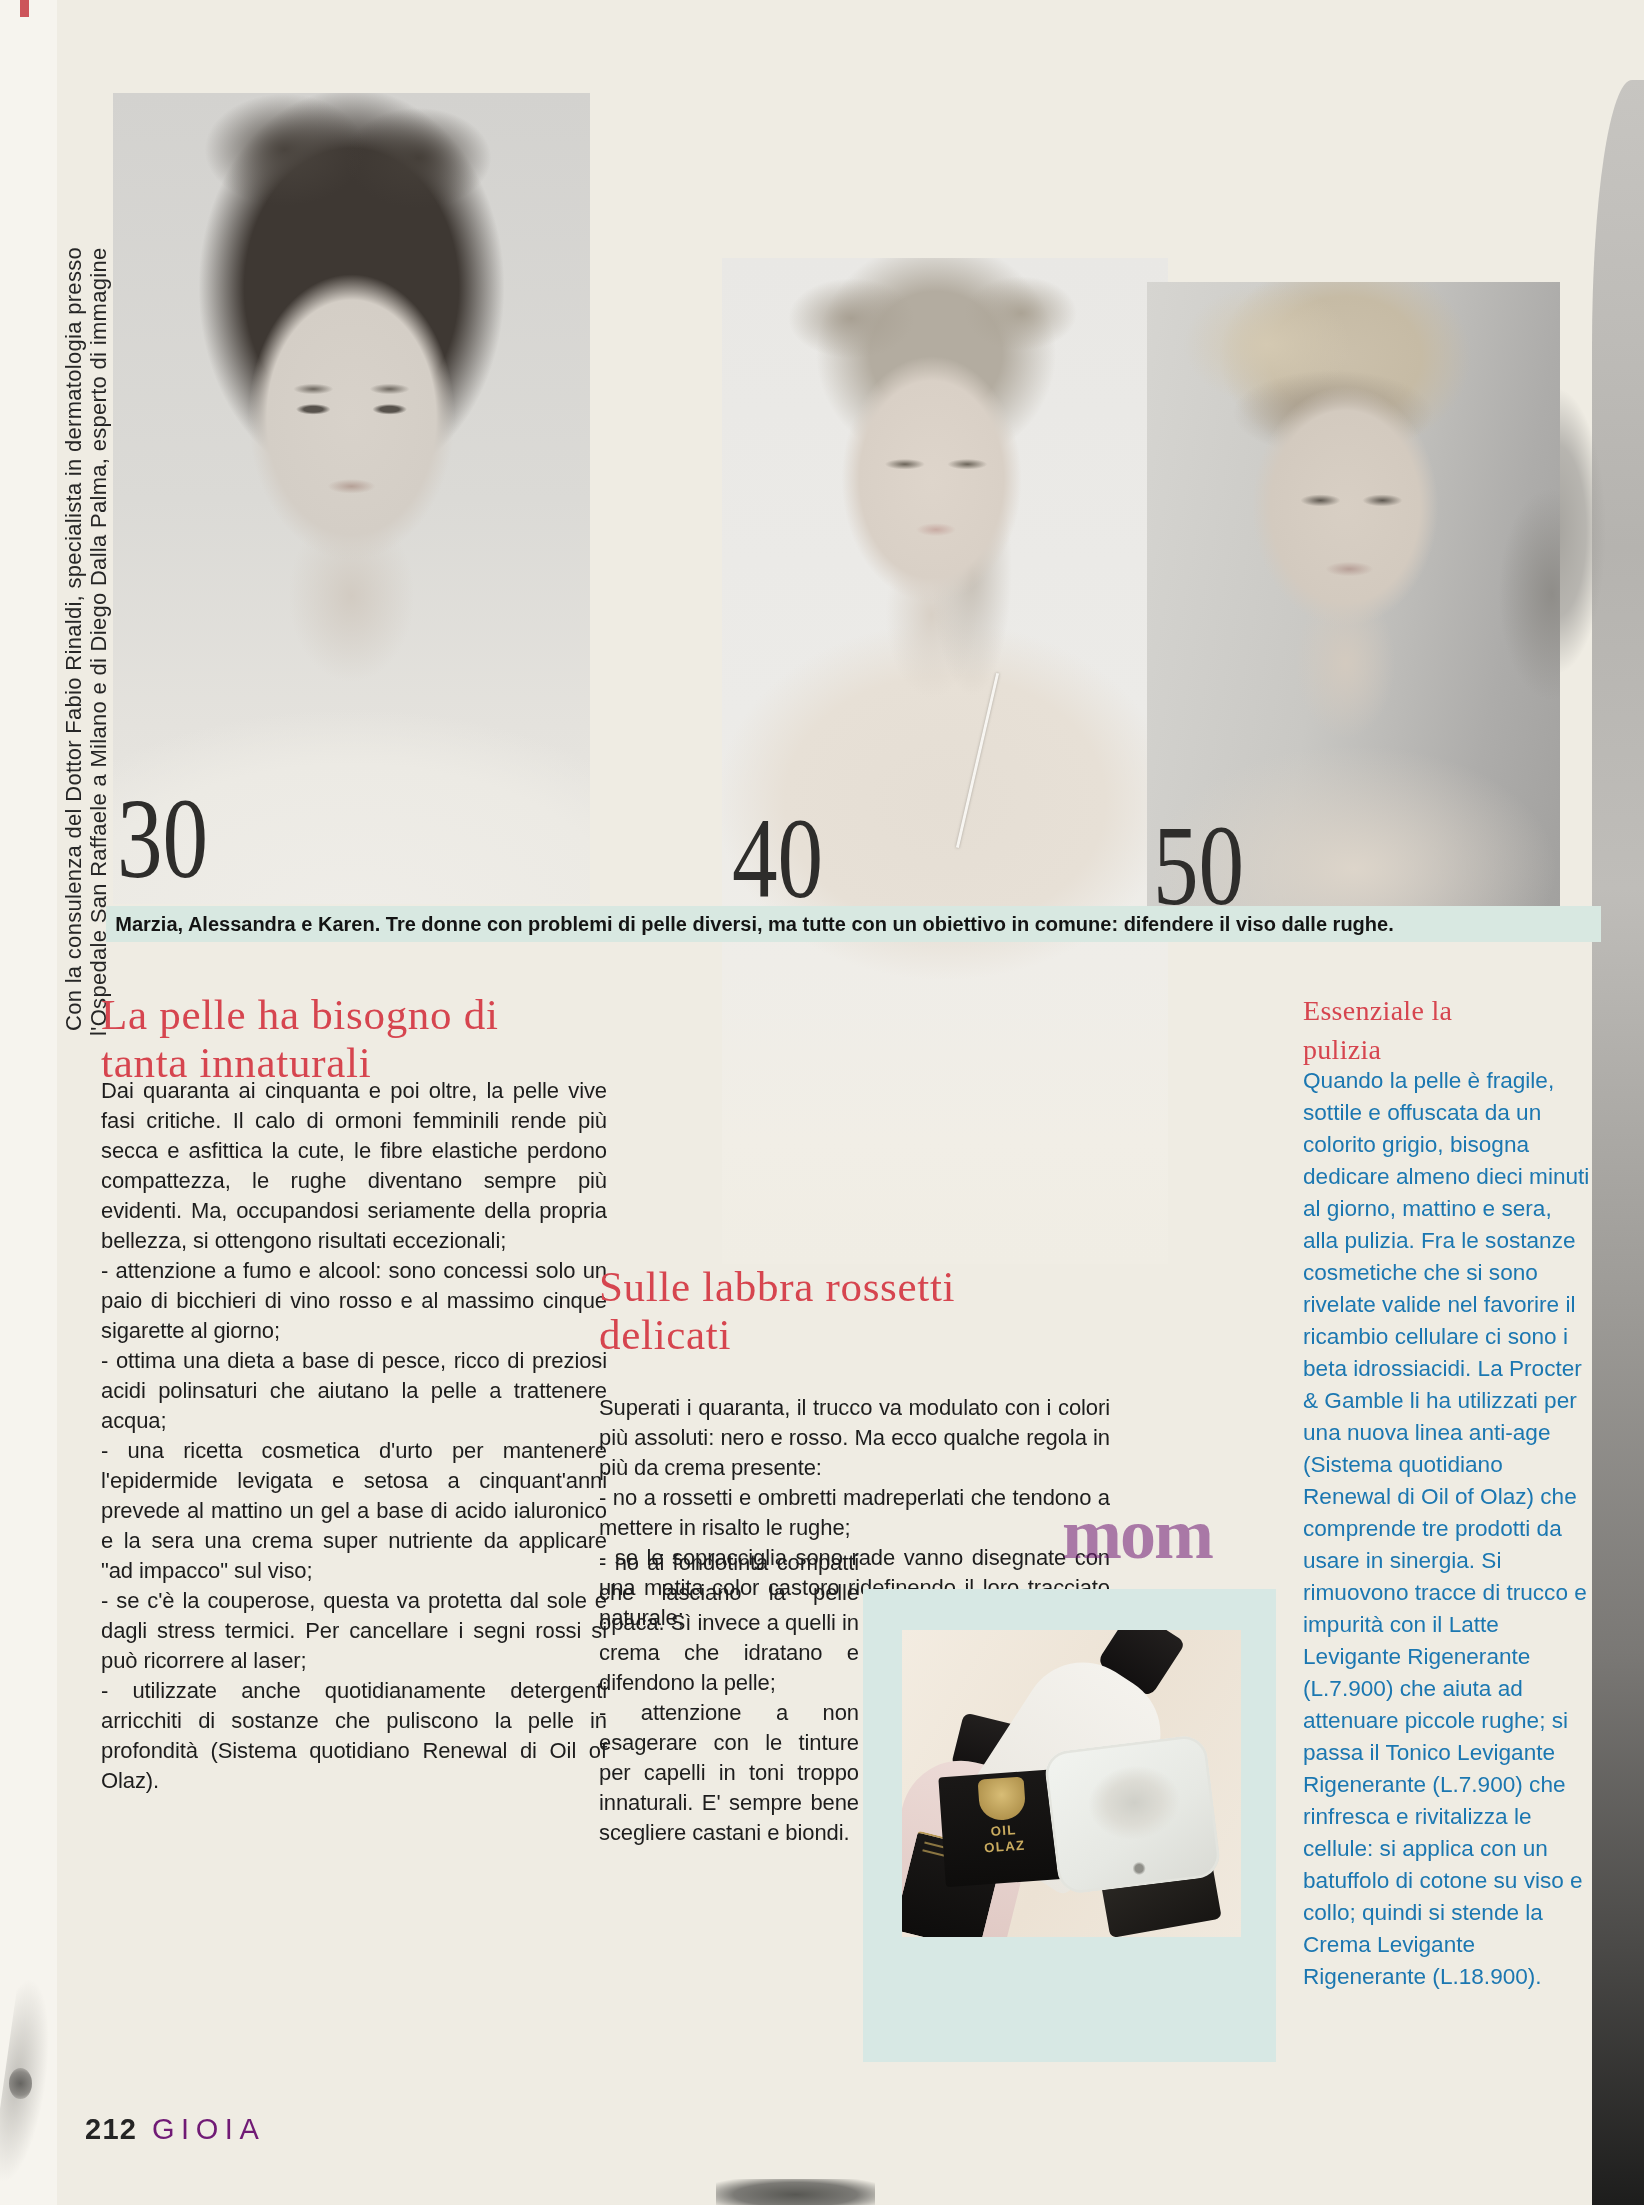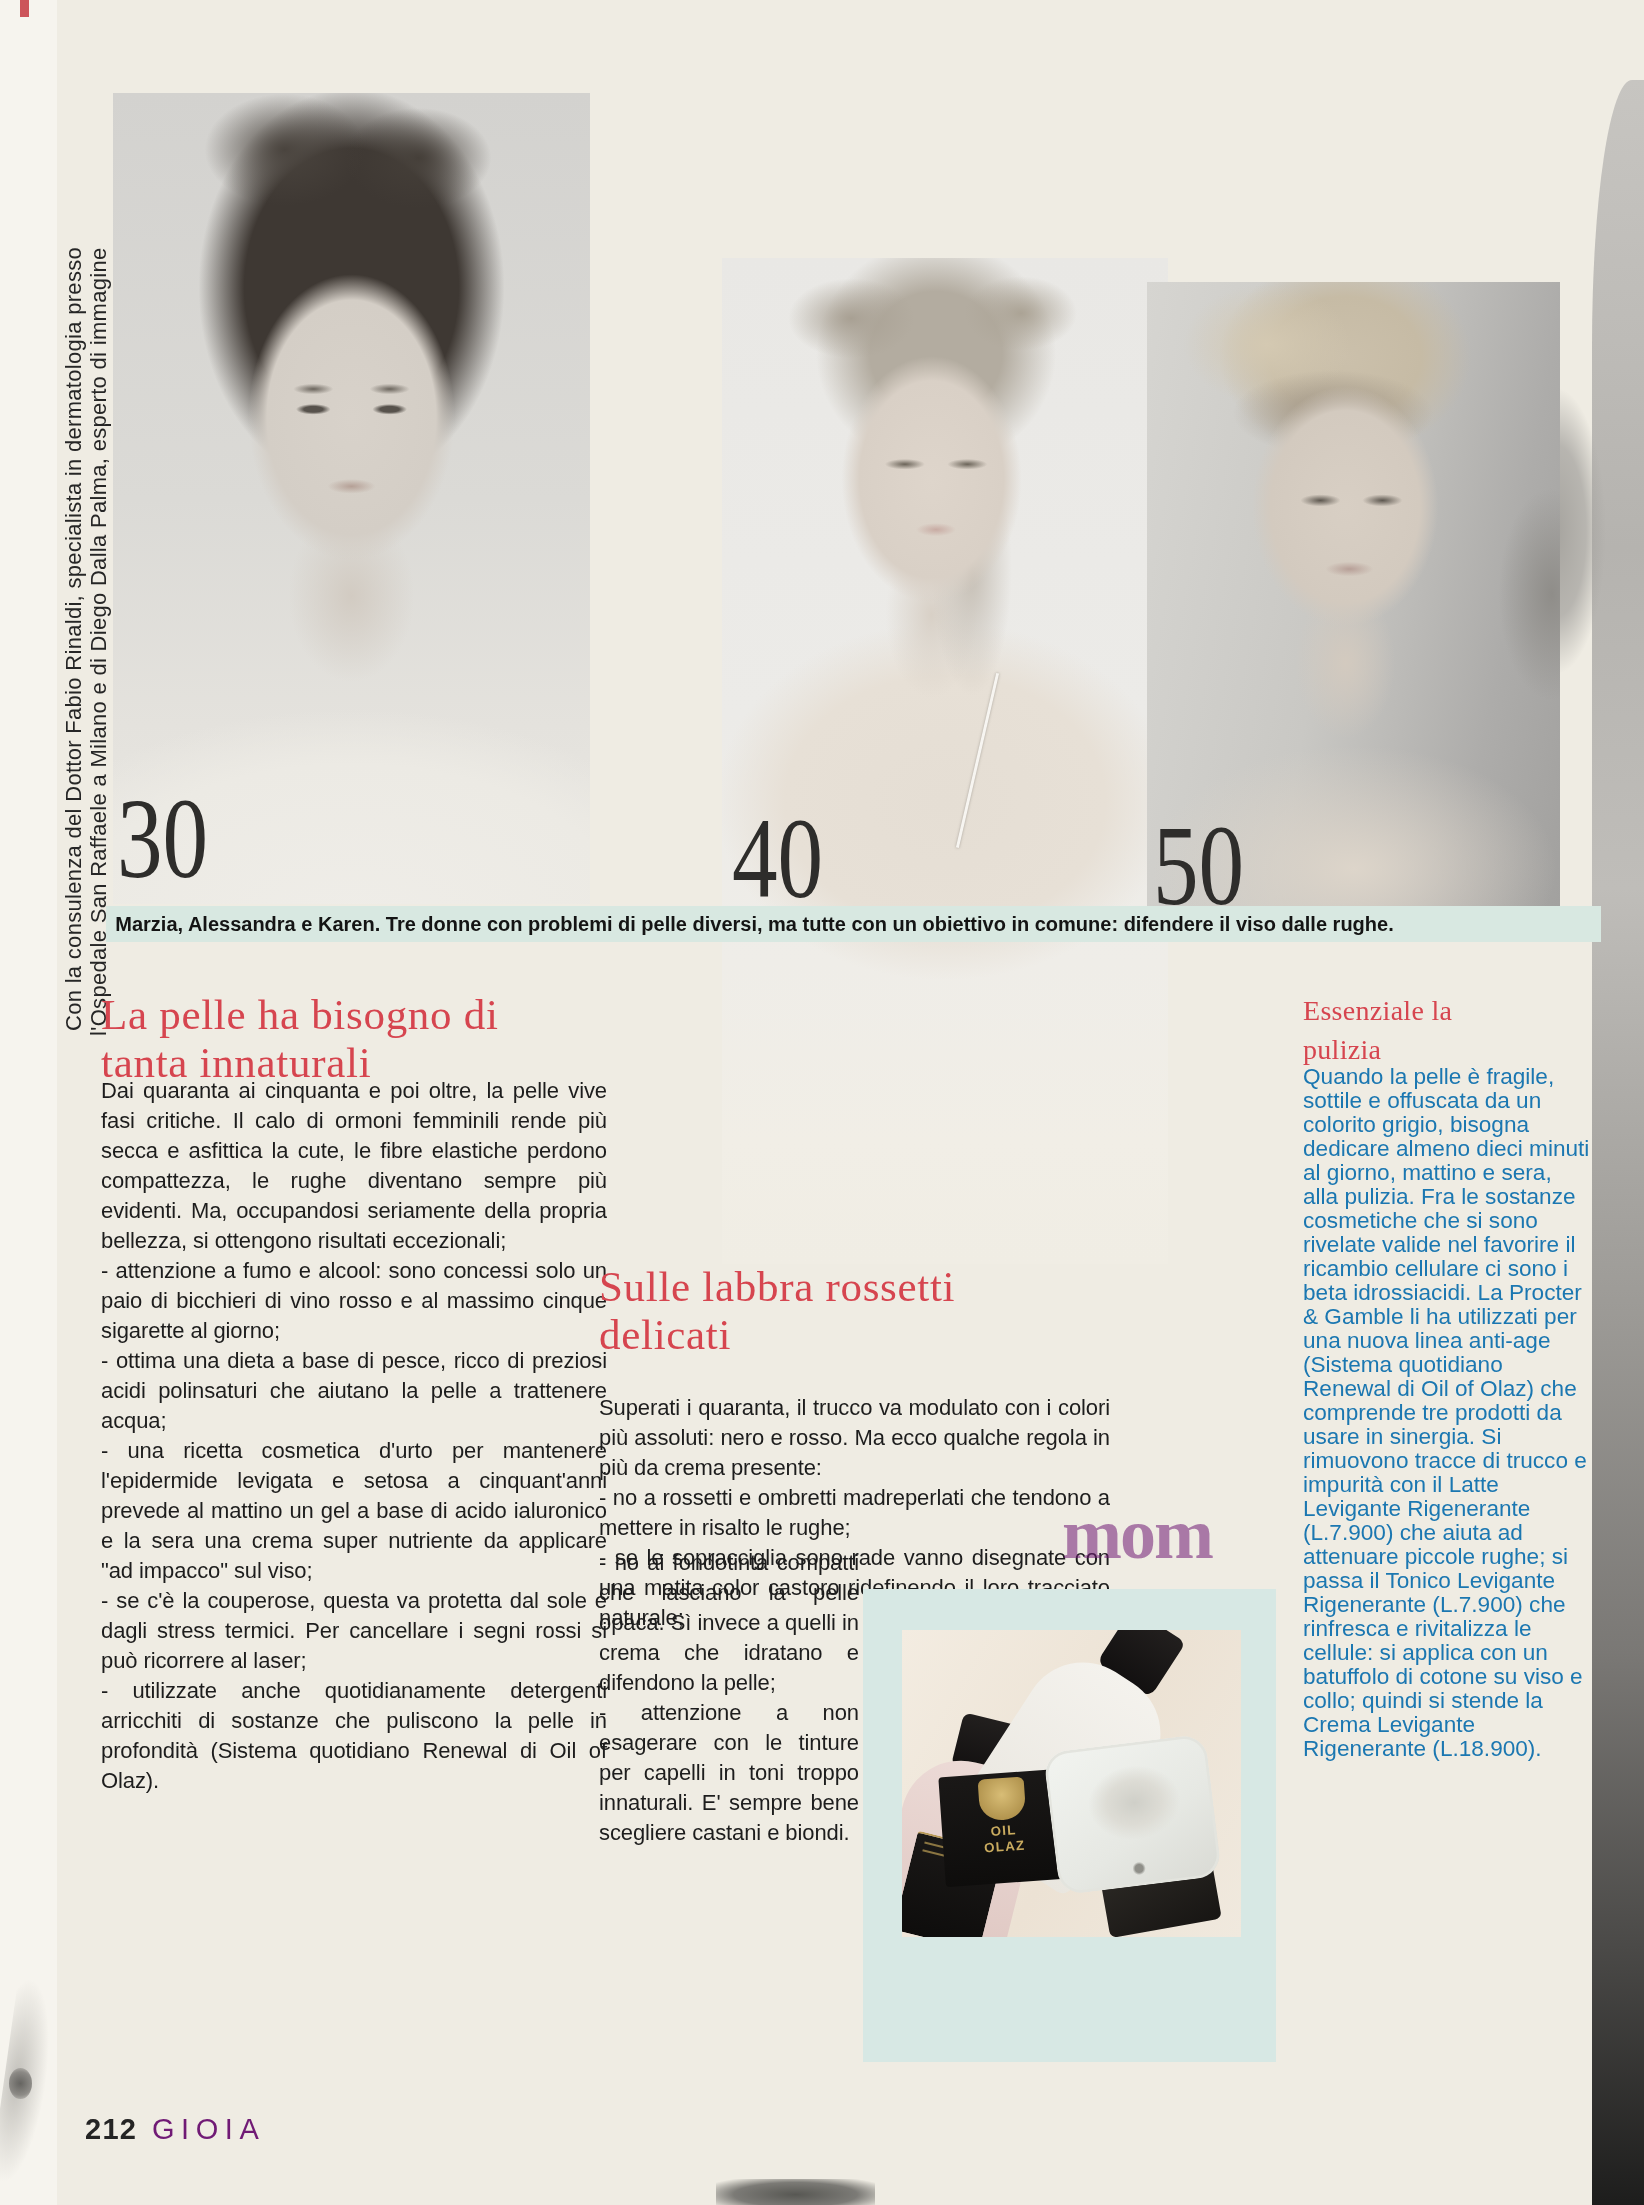--- a/index.html
+++ b/index.html
@@ -120,21 +120,21 @@
 
   
   .headline{
     font-family:"Liberation Serif",serif;
     color:#d6454f;font-weight:400;
     font-size:43px;line-height:48px;letter-spacing:0.7px;
   }
   .headline-small{font-size:28px;line-height:39px;letter-spacing:0.3px;}
   .body-text{font-size:22px;line-height:30px;letter-spacing:-0.1px;color:#1d1d1d;}
   .body-text p{margin:0;text-align:justify;}
-  .blue-text{font-size:22.6px;line-height:24px;color:#1b77b1;letter-spacing:0;}
+  .blue-text{font-size:22.6px;line-height:32px;color:#1b77b1;letter-spacing:0;}
   .blue-text p{margin:0;text-align:left;}
 
   .col-hydration-head{left:101px;top:991px;width:598px;}
   .col-hydration-body{left:101px;top:1076px;width:506px;}
   .col-lipstick-head{left:599px;top:1263px;width:545px;}
   .col-lipstick-body{left:599px;top:1393px;width:511px;}
   .col-lipstick-narrow{left:599px;top:1548px;width:260px;}
   .col-clean-head{left:1303px;top:991px;width:305px;}
   .col-clean-body{left:1303px;top:1065px;width:290px;}
 

